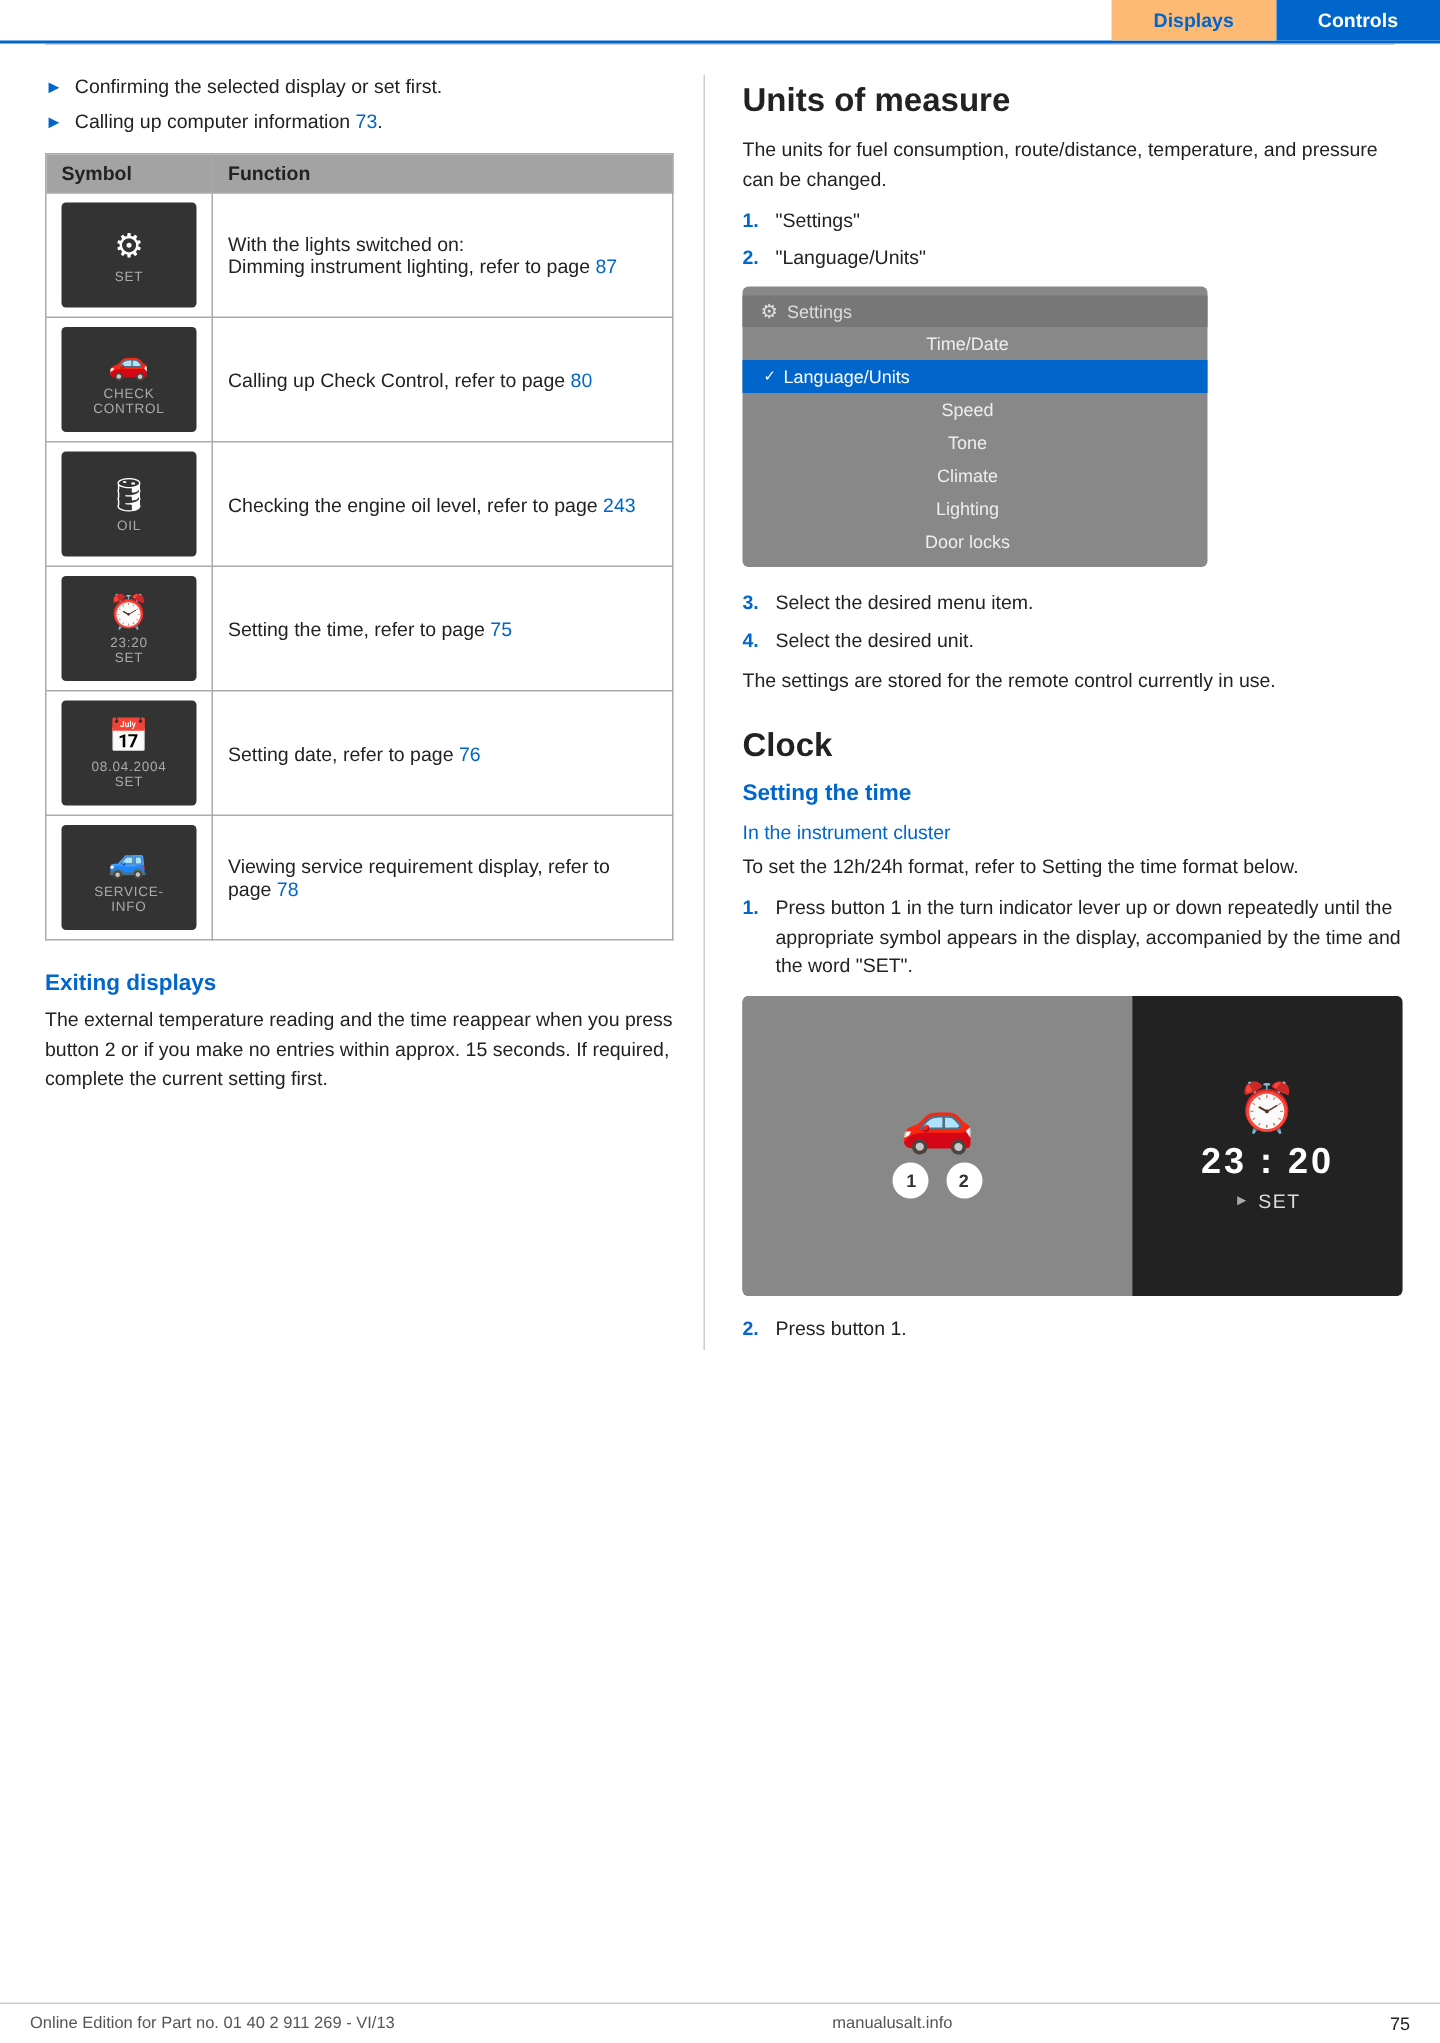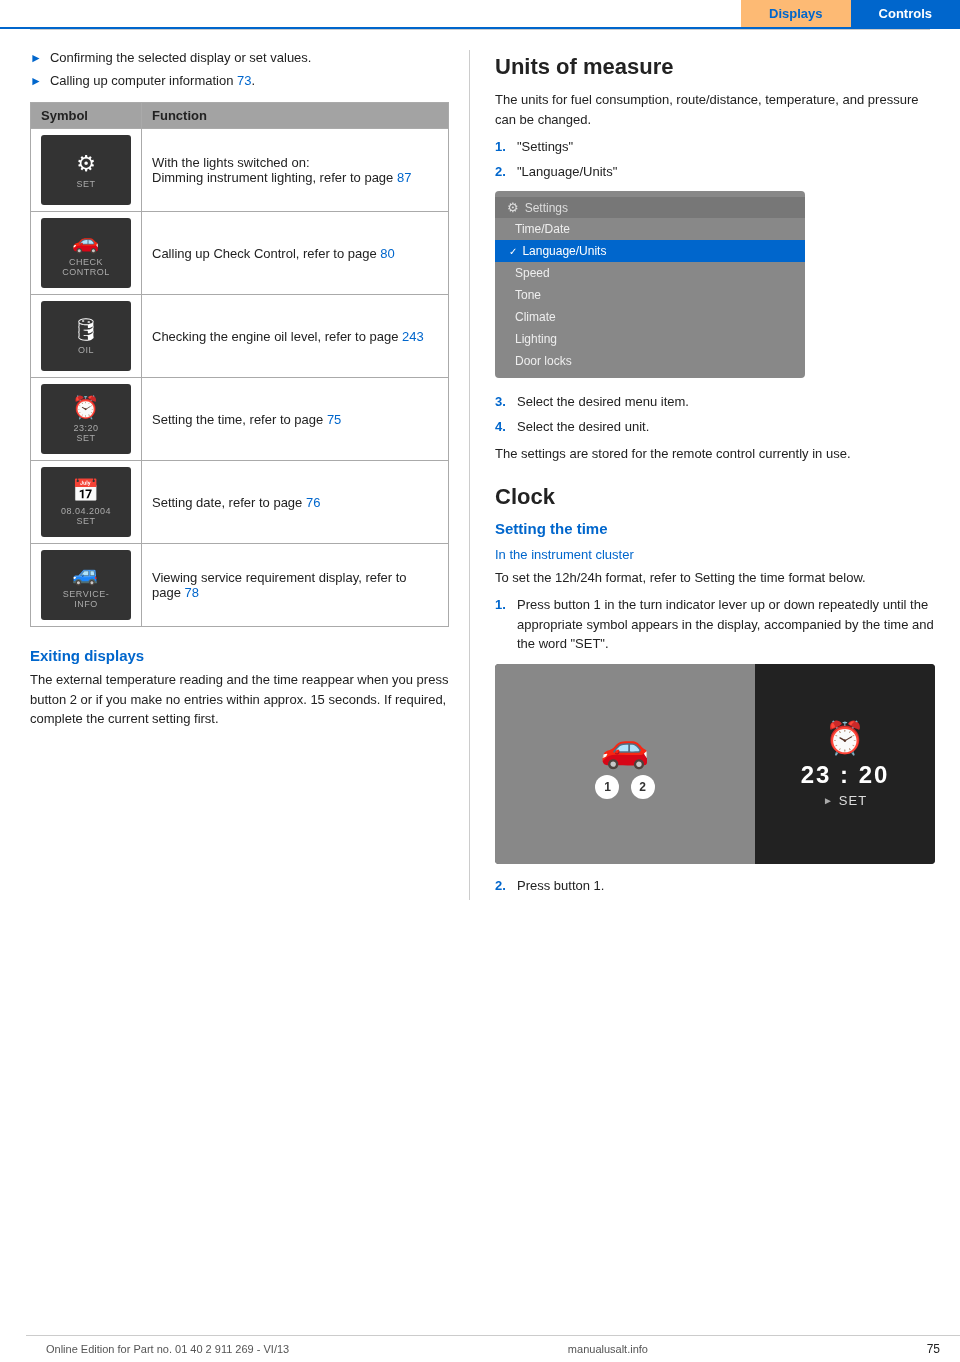--- a/index.html
+++ b/index.html
@@ -178,20 +178,21 @@
       gap: 6px;
     }
     .settings-gear {
       font-size: 13px;
     }
     .settings-item {
       padding: 4px 30px 4px 20px;
       font-size: 12px;
       color: #eee;
       cursor: pointer;
+      text-align: center;
     }
     .settings-item.selected {
       background: #0066cc;
       color: #fff;
       padding-left: 14px;
       display: flex;
       align-items: center;
       gap: 5px;
     }
     .check-mark {
@@ -269,21 +270,20 @@
       bottom: 0;
       left: 0;
       right: 0;
       border-top: 1px solid #ccc;
       padding: 6px 20px;
       display: flex;
       justify-content: space-between;
       align-items: center;
       font-size: 11px;
       color: #555;
-      margin-left: 26px;
     }
     .page-number {
       font-size: 12px;
       color: #222;
     }
 
     .top-divider {
       border: none;
       border-top: 1px solid #ccc;
       margin: 0 30px 0 30px;
@@ -298,21 +298,21 @@
 </div>
 
 <hr class="top-divider">
 
 <div class="main-content">
 
   <div class="left-col">
 
     <div class="bullet-item">
       <span class="bullet-arrow">►</span>
-      <span>Confirming the selected display or set values.</span>
+      <span>Confirming the selected display or set first.</span>
     </div>
     <div class="bullet-item">
       <span class="bullet-arrow">►</span>
       <span>
         <span>Calling up computer information</span>&nbsp;<span class="link-blue">73</span><span>.</span>
       </span>
     </div>
 
     <table class="symbol-table">
       <thead>

